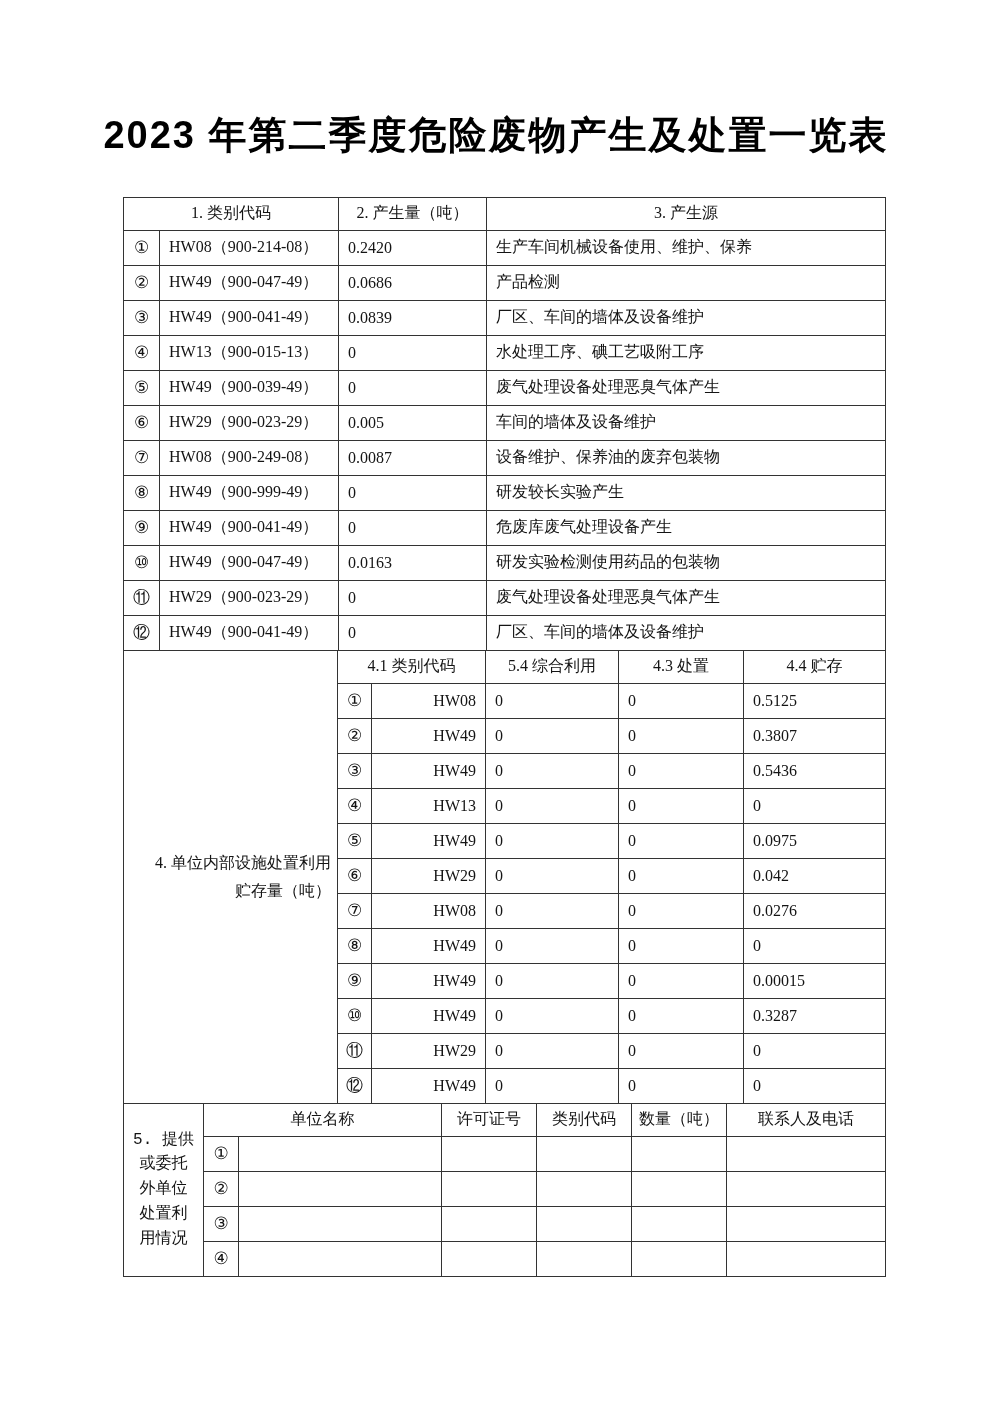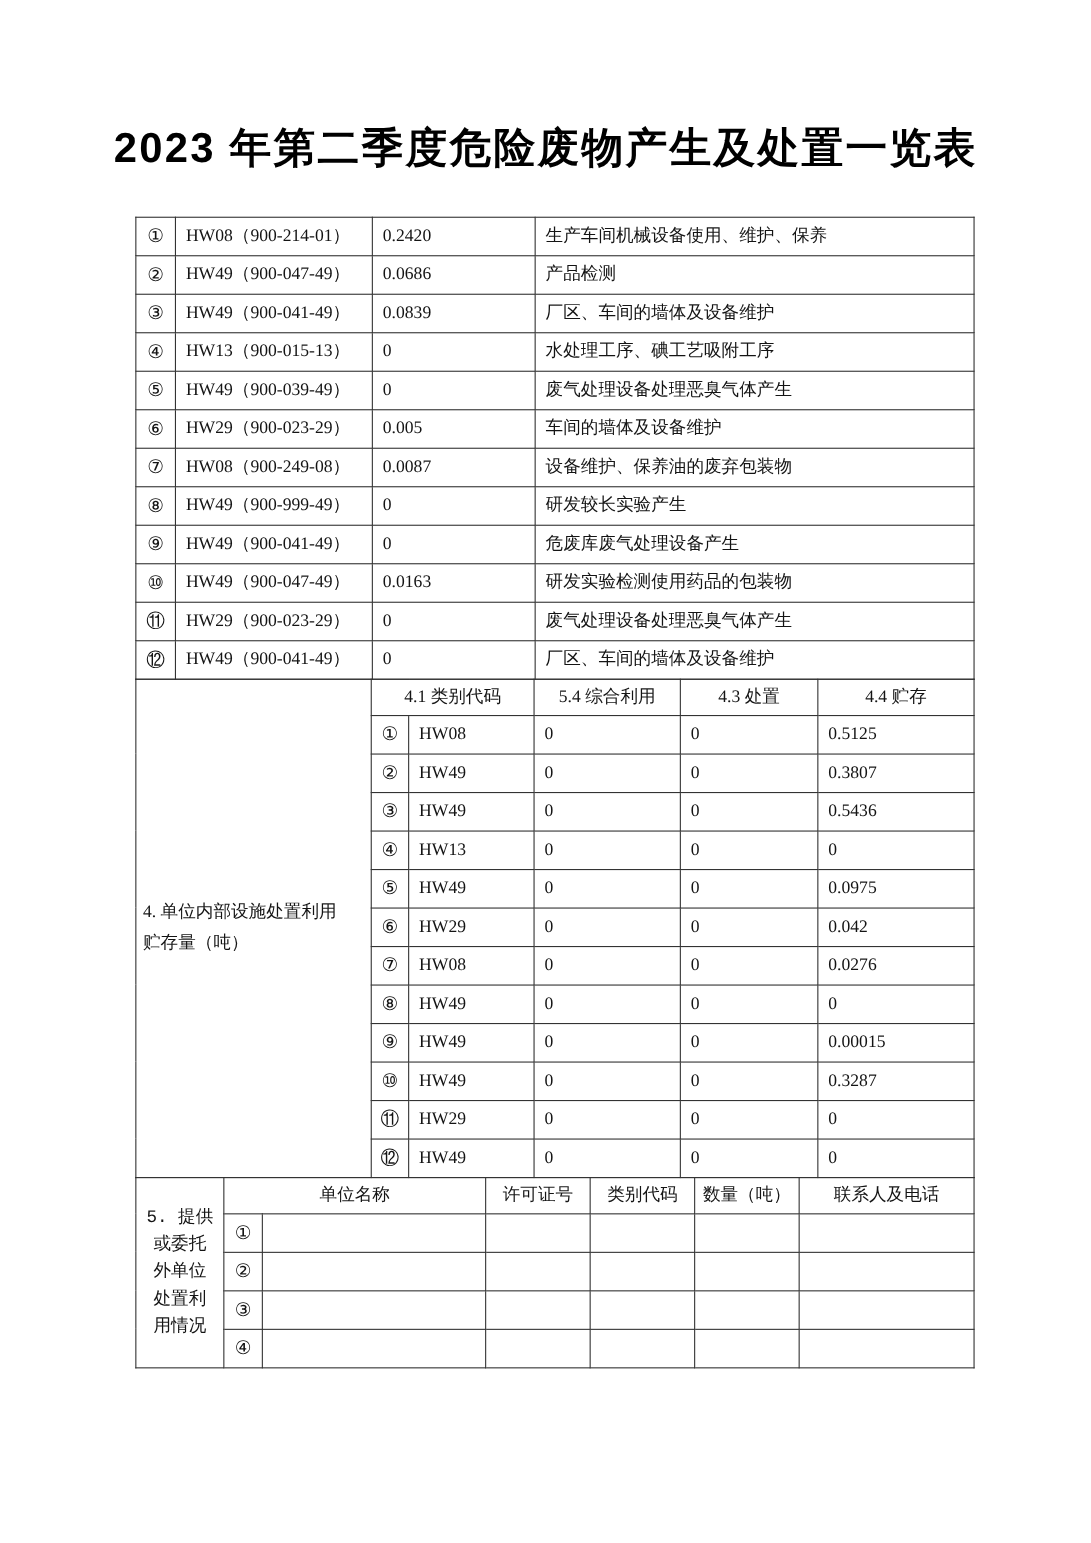--- a/index.html
+++ b/index.html
@@ -19,23 +19,23 @@
     border-collapse:collapse; table-layout:fixed; width:762px;
     font-size:16px; color:#141414;
   }
   table.tbl + table.tbl { margin-top:-1px; }
   .tbl td {
     border:1px solid #333; height:34px; padding:0 9px;
     vertical-align:middle; text-align:left; white-space:nowrap; overflow:hidden;
   }
   .tbl td.hd { text-align:center; height:32px; padding:0 2px; }
   .tbl td.num { text-align:center; padding:0; font-size:17px; }
-  .tbl td.ctr { text-align:left; }
+  .tbl td.ctr { text-align:right; }
   .tbl td.lbl4 {
-    text-align:left; white-space:pre-line; line-height:1.75; padding:0 6px;
+    text-align:right; white-space:pre-line; line-height:1.75; padding:0 6px;
   }
   .tbl td.lbl5 {
     text-align:center; white-space:pre-line; line-height:1.55; padding:0 3px;font-family:Liberation Mono, monospace;
   }
 </style>
 </head>
 <body>
 
 <div class="page">
   <h1 class="title">2023 年第二季度危险废物产生及处置一览表</h1>
@@ -44,22 +44,27 @@
 
     <table class="tbl">
       <colgroup>
           <col style="width:36px">
           <col style="width:179px">
           <col style="width:148px">
           <col style="width:399px">
         </colgroup>
       <tbody>
       <tr>
+        <td class="hd" colspan="2">1. 类别代码</td>
+        <td class="hd">2. 产生量（吨）</td>
+        <td class="hd">3. 产生源</td>
+      </tr>
+      <tr>
             <td class="num">①</td>
-            <td>HW08（900-214-01）</td>
+            <td>HW08（900-214-08）</td>
             <td>0.2420</td>
             <td>生产车间机械设备使用、维护、保养</td>
           </tr>
       <tr>
             <td class="num">②</td>
             <td>HW49（900-047-49）</td>
             <td>0.0686</td>
             <td>产品检测</td>
           </tr>
       <tr>

